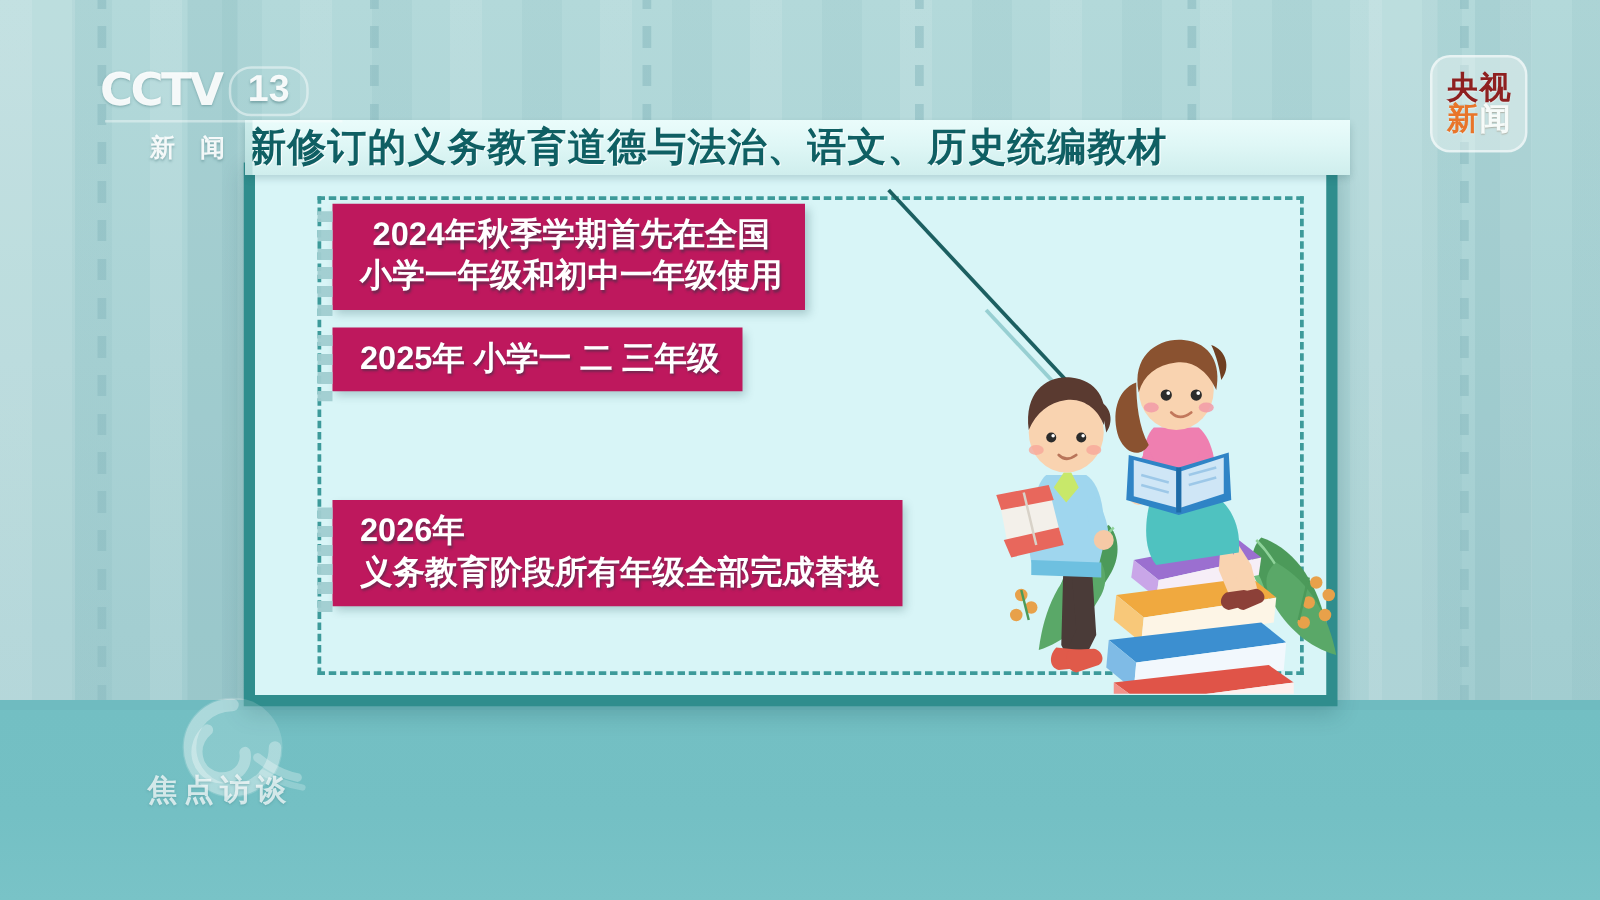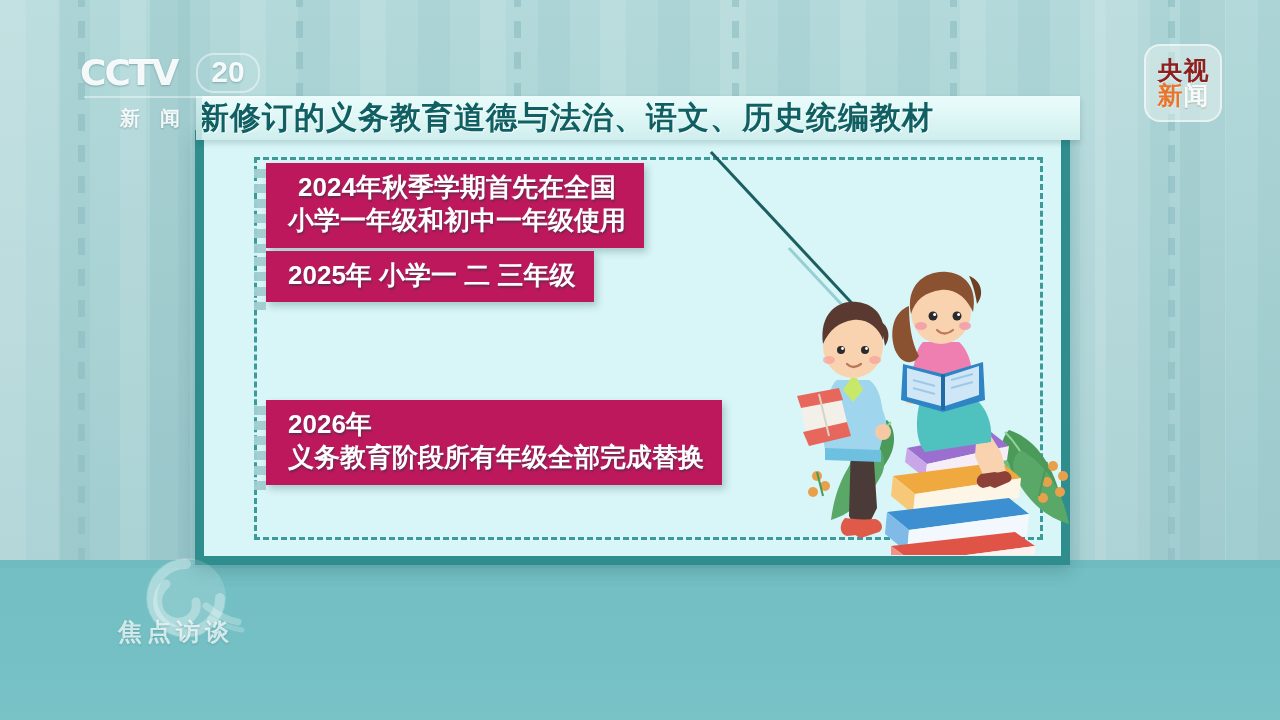--- a/index.html
+++ b/index.html
@@ -112,40 +112,40 @@
       rgba(216,245,247,0) 9px,
       rgba(216,245,247,0) 15px);
   }
   .cbox .line {
     font-size:26px; font-weight:bold; line-height:1.28;
     white-space:nowrap;
     text-shadow:1px 2px 2px rgba(10,60,62,0.45);
   }
   #box1 { left:266px; top:163px; }
   #box1 .line { text-align:center; }
-  #box2 { left:266px; top:251px; }
+  #box2 { left:266px; top:262px; }
   #box3 { left:266px; top:364px;margin-top:36px; }
 
   
   .pointer { position:absolute; z-index:5; transform-origin:0 0; }
   .pointer.dark {
     left:712px; top:151px; width:215px; height:3px;
     background:#1c5f61; transform:rotate(47deg);
   }
   .pointer.light {
     left:790px; top:247px; width:130px; height:3px;
     background:rgba(140,200,203,0.85); transform:rotate(47deg);
   }
 
   
   .illu { position:absolute; left:795px; top:270px; width:295px; height:285px; z-index:7; }
 
   
   .cctv-logo { position:absolute; left:80px; top:52px; z-index:20; }
-  .cctv-row { display:flex; align-items:center; gap:17px;justify-content:center; }
+  .cctv-row { display:flex; align-items:center; gap:4px;justify-content:center; }
   .cctv-word {
     font-size:36px; font-weight:bold; letter-spacing:-2px;
     color:rgba(255,255,255,0.92);
     text-shadow:0 1px 2px rgba(60,110,115,0.45);
     font-family:"DejaVu Sans",sans-serif;
   }
   .cctv-13 {
     margin-left:2px;
     font-size:30px; font-weight:bold; color:rgba(255,255,255,0.92);
     border:2px solid rgba(255,255,255,0.45);
@@ -365,21 +365,21 @@
 
   <div class="cbox" id="box3">
     <div class="stripes"></div>
     <div class="line">2026年</div>
     <div class="line">义务教育阶段所有年级全部完成替换</div>
   </div>
 
   <div class="cctv-logo">
     <div class="cctv-row">
       <span class="cctv-word">CCTV</span>
-      <span class="cctv-13">20</span>
+      <span class="cctv-13">13</span>
     </div>
     <div class="cctv-underline"></div>
     <div class="cctv-sub">新闻</div>
   </div>
 
   <div class="ys-logo">
     <div class="ys-line">
       <span class="ys-ch ys-red">央</span>
       <span class="ys-ch ys-red">视</span>
     </div>

